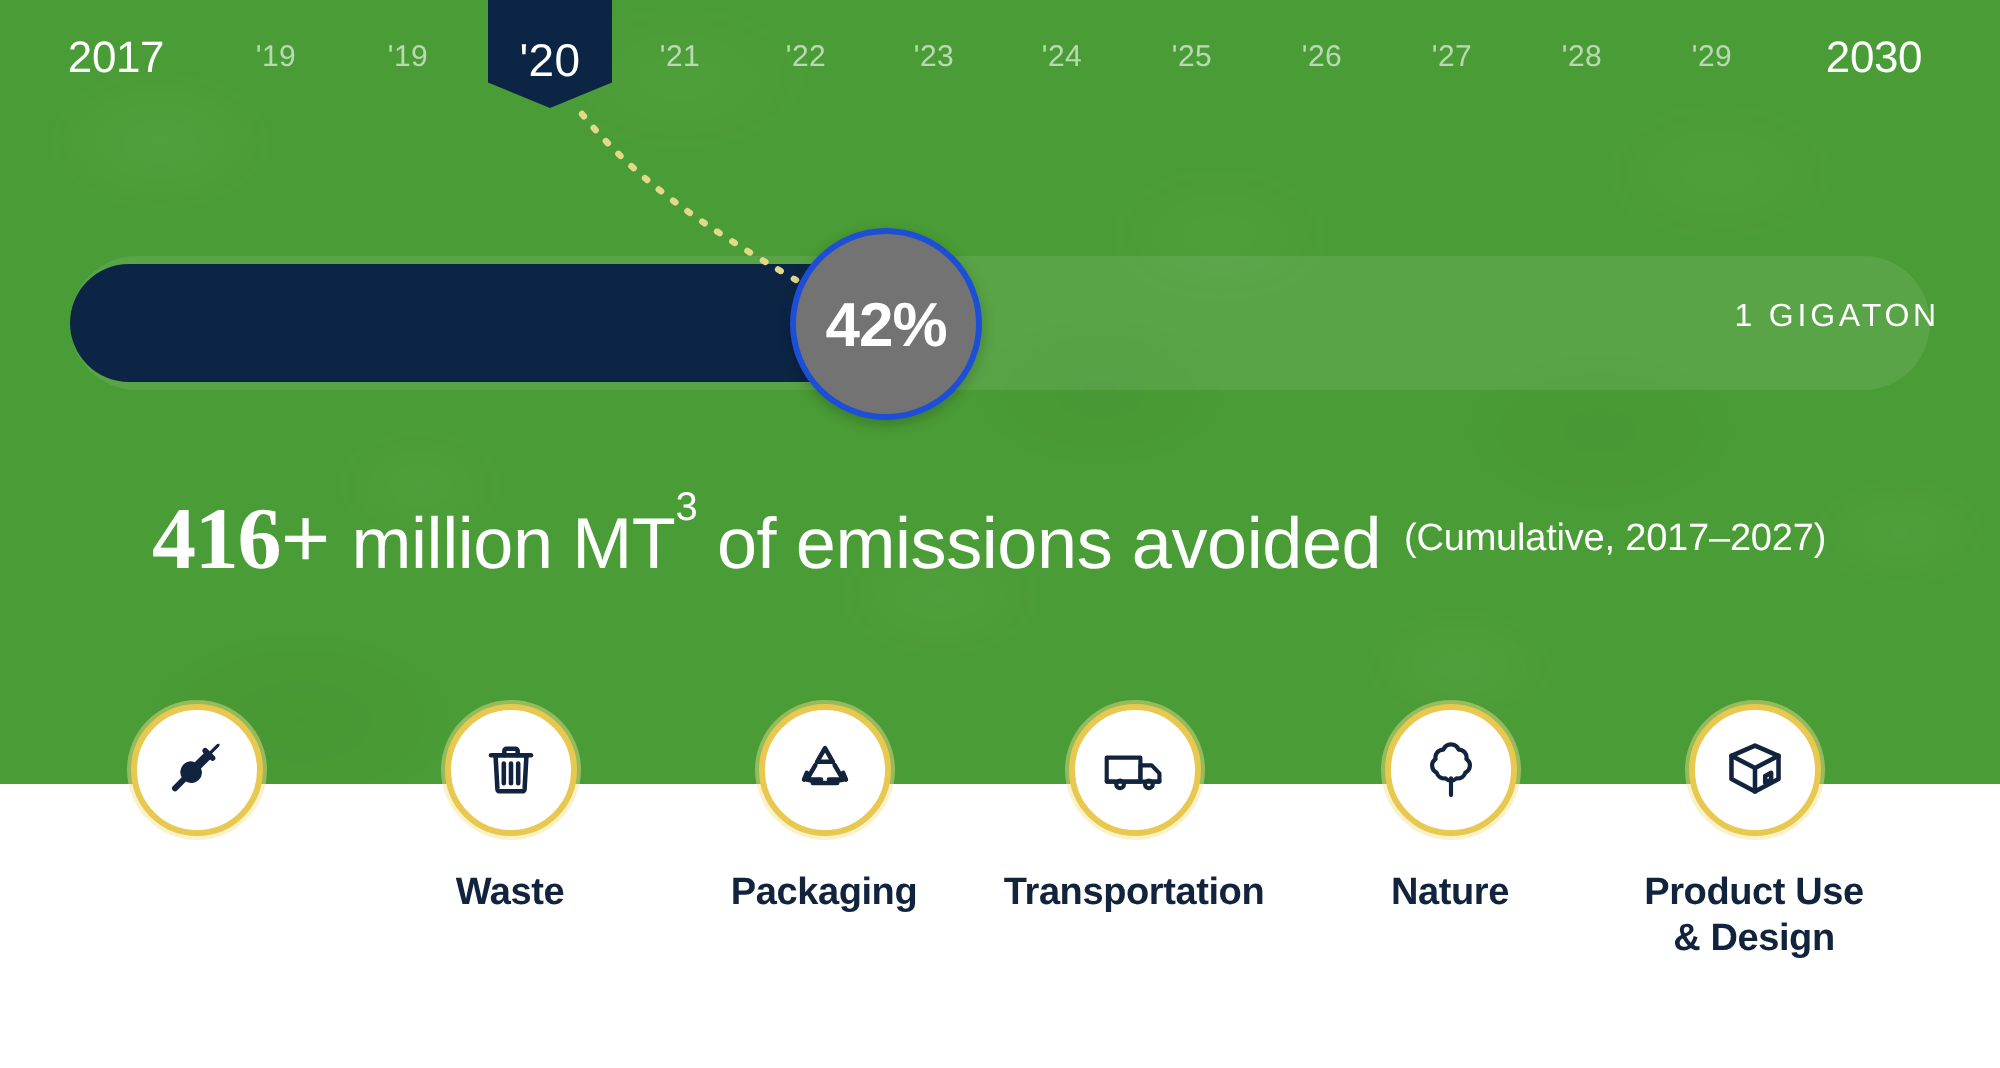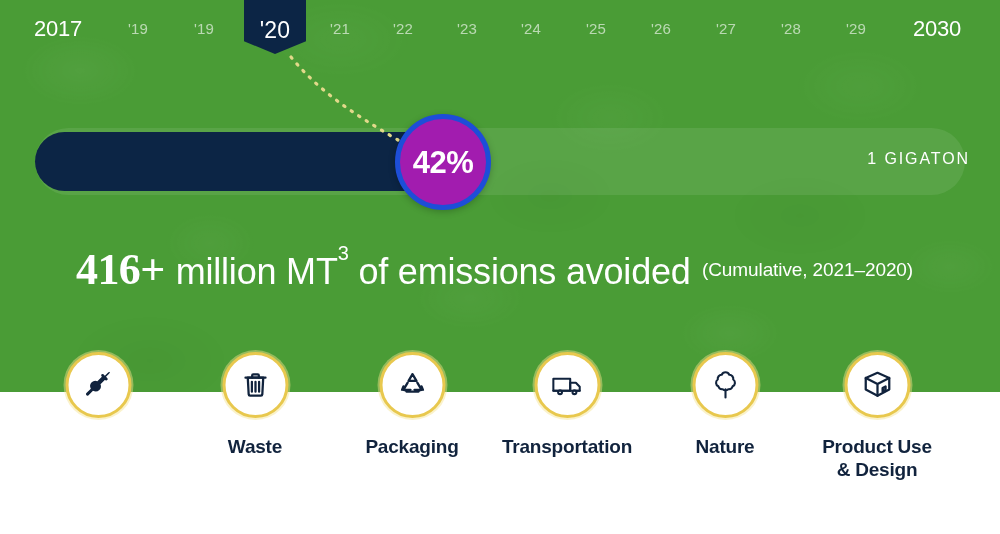--- a/index.html
+++ b/index.html
@@ -132,22 +132,22 @@
     z-index: 4;
     white-space: nowrap;
   }
   .badge {
     position: absolute;
     left: 395px;
     top: 114px;
     width: 96px;
     height: 96px;
     border-radius: 50%;
-    background: #a21caf;
-    border: 5px solid #1d4ed8;
+    background: #737373;
+    border: 3px solid #1d4ed8;
     display: flex;
     align-items: center;
     justify-content: center;
     z-index: 6;
     box-shadow: 0 2px 7px rgba(0,0,0,.22);
   }
   .badge span {
     color: #ffffff;
     font-size: 31px;
     font-weight: 700;
@@ -273,21 +273,21 @@
   <div class="bar-fill" id="barFill" style="left: 35px; width: 416px;"></div>
   <div class="gigaton">1 GIGATON</div>
   <div class="badge" id="badge" style="left: 395px;">
     <span>42%</span>
   </div>
 
   <div class="headline">
     <span class="h-big">416+</span>
     <span class="h-rest"><span>million MT</span><span class="h-sup">3</span><span> of emissions avoided</span></span>
   </div>
-  <div class="note">(Cumulative, 2021–2020)</div>
+  <div class="note">(Cumulative, 2017–2027)</div>
 
   <div class="pillars" id="pillars">
       <div class="pillar" style="left: 98px;">
         <div class="pillar-circle">
           <svg width="34" height="34" viewBox="0 0 24 24" fill="#11233d">
             <path d="M20.2 3.1a1 1 0 0 0-1.4 0l-2.3 2.3-1-1a1 1 0 0 0-1.4 1.4l.3.3-3.2 3.2a3.6 3.6 0 0 0-4 .8 3.8 3.8 0 0 0-.6 4.5l-3.3 3.3a1.1 1.1 0 0 0 1.5 1.5l3.3-3.3a3.8 3.8 0 0 0 4.5-.6 3.6 3.6 0 0 0 .8-4l3.2-3.2.3.3a1 1 0 0 0 1.4-1.4l-1-1 2.3-2.3a1 1 0 0 0 0-1.4z"></path>
           </svg>
         </div>
       </div>
       <div class="pillar" style="left: 255px;">

